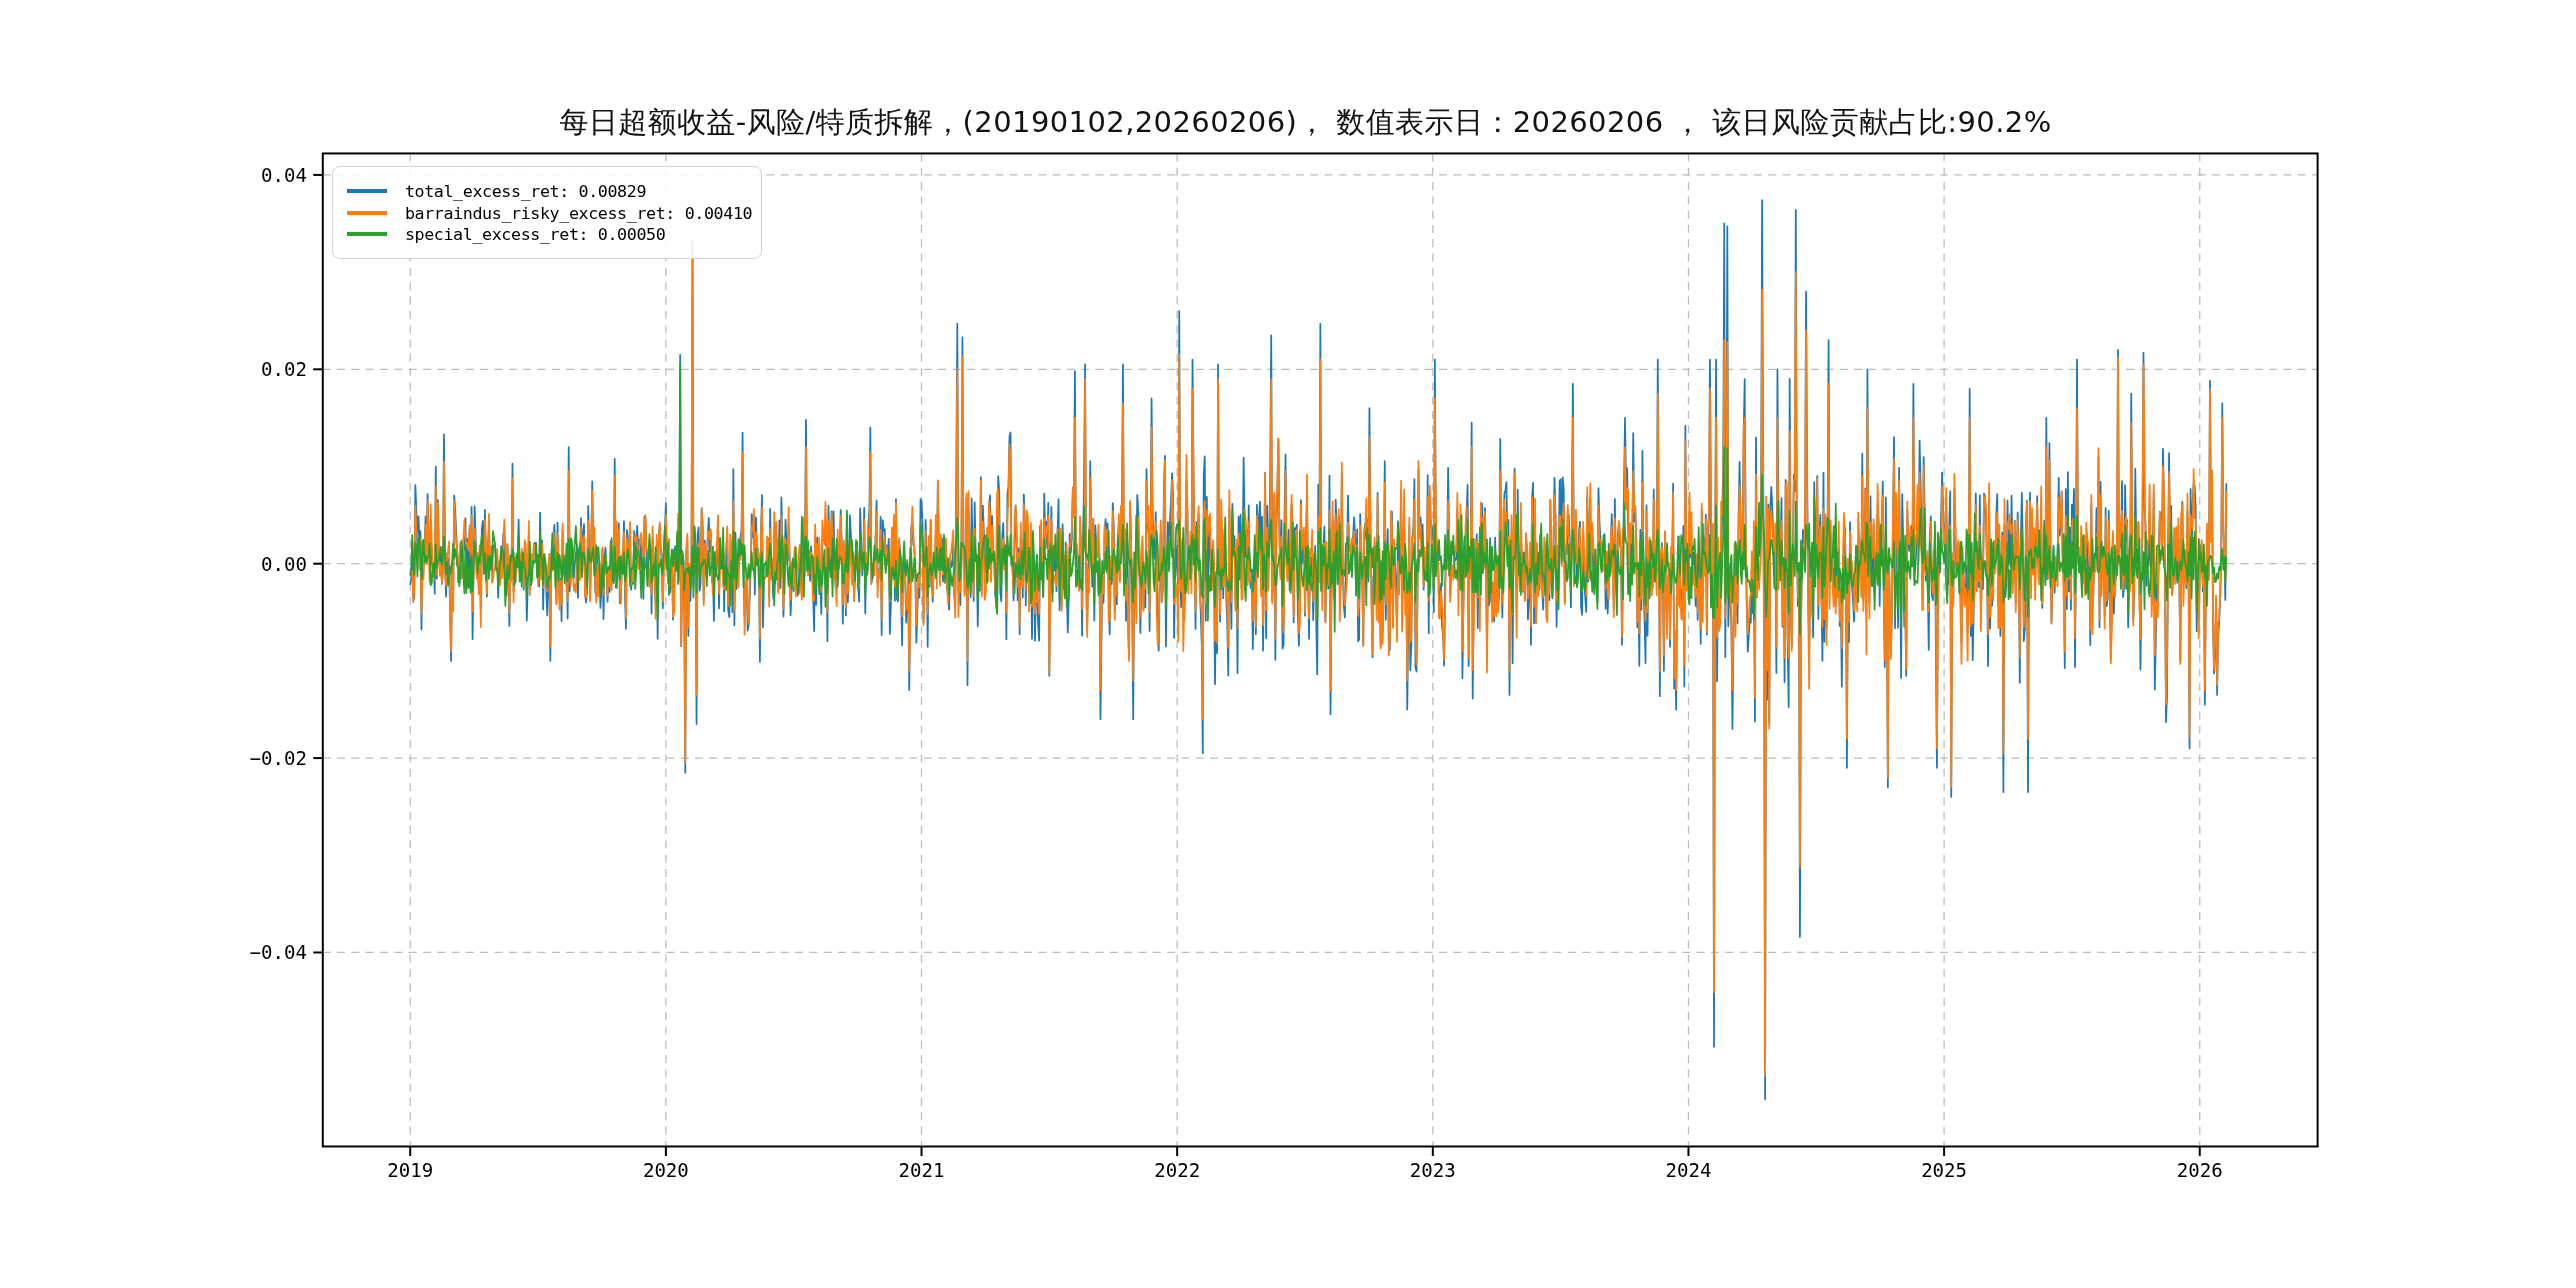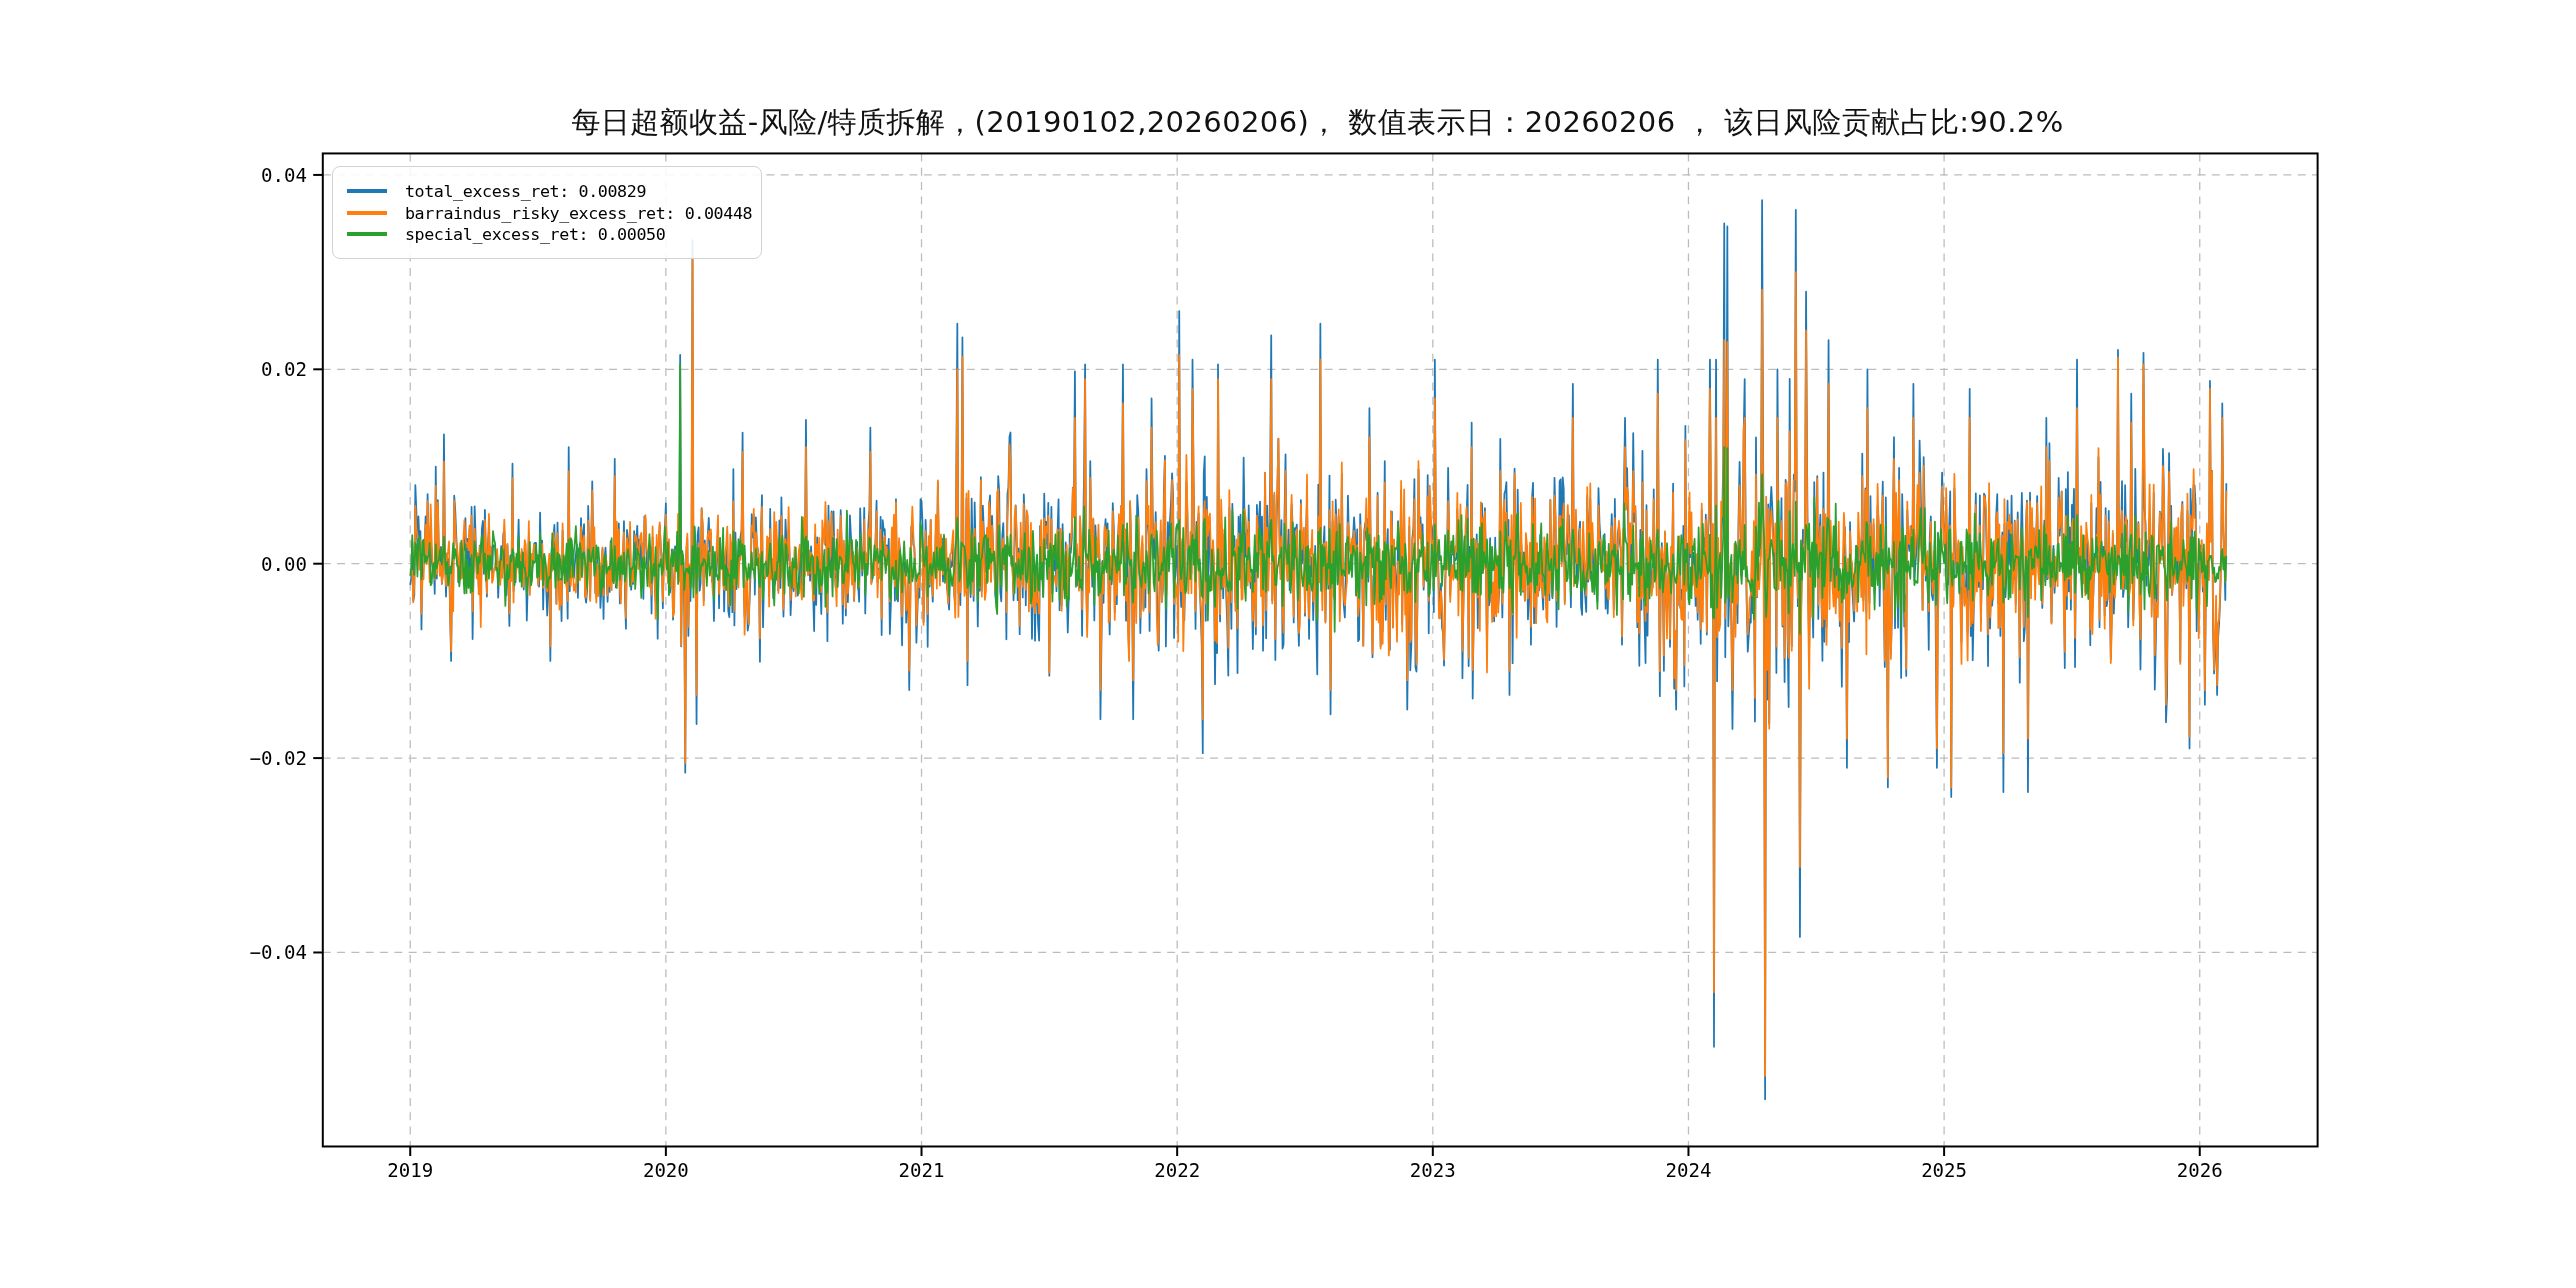--- a/index.html
+++ b/index.html
@@ -1,20 +1,20 @@
 <!DOCTYPE html>
 <html style="font-size:12.7px"><head>
 <meta charset="utf-8">
 <style>
   html,body{margin:0;padding:0;background:#ffffff;}
   body{width:2576px;height:1288px;position:relative;font-family:"DejaVu Sans",sans-serif;}
   #figure{position:absolute;left:0;top:0;width:2576px;height:1288px;background:#ffffff;overflow:hidden;}
   #chart-svg{position:absolute;left:0;top:0;width:2576px;height:1288px;}
   #chart-title{
-    position:absolute;left:320px;top:103px;width:1995px;
+    position:absolute;left:308px;top:103px;width:1995px;
     text-align:center;font-size:29px;color:#111;letter-spacing:0.4px;
     font-family:"DejaVu Sans",sans-serif;white-space:nowrap;
   }
   #legend{
     position:absolute;left:332px;top:166px;width:430px;height:93px;
     box-sizing:border-box;border:1.6px solid #d2d2d2;border-radius:8px;
     background:rgba(255,255,255,0.88);padding:13px 8px;
     display:flex;flex-direction:column;justify-content:space-around;
   }
   .legend-row{display:flex;align-items:center;height:27px;}
@@ -84,21 +84,21 @@
 
   <div id="chart-title">每日超额收益-风险/特质拆解，(20190102,20260206)， 数值表示日：20260206 ， 该日风险贡献占比:90.2%</div>
 
   <div id="legend">
     <div class="legend-row">
       <div class="legend-swatch" style="background: rgb(31, 119, 180);"></div>
       <div class="legend-label">total_excess_ret: 0.00829</div>
     </div>
     <div class="legend-row">
       <div class="legend-swatch" style="background: rgb(255, 127, 14);"></div>
-      <div class="legend-label">barraindus_risky_excess_ret: 0.00448</div>
+      <div class="legend-label">barraindus_risky_excess_ret: 0.00410</div>
     </div>
     <div class="legend-row">
       <div class="legend-swatch" style="background: rgb(44, 160, 44);"></div>
       <div class="legend-label">special_excess_ret: 0.00050</div>
     </div>
   </div>
 </div>
 
 
 </body></html>

